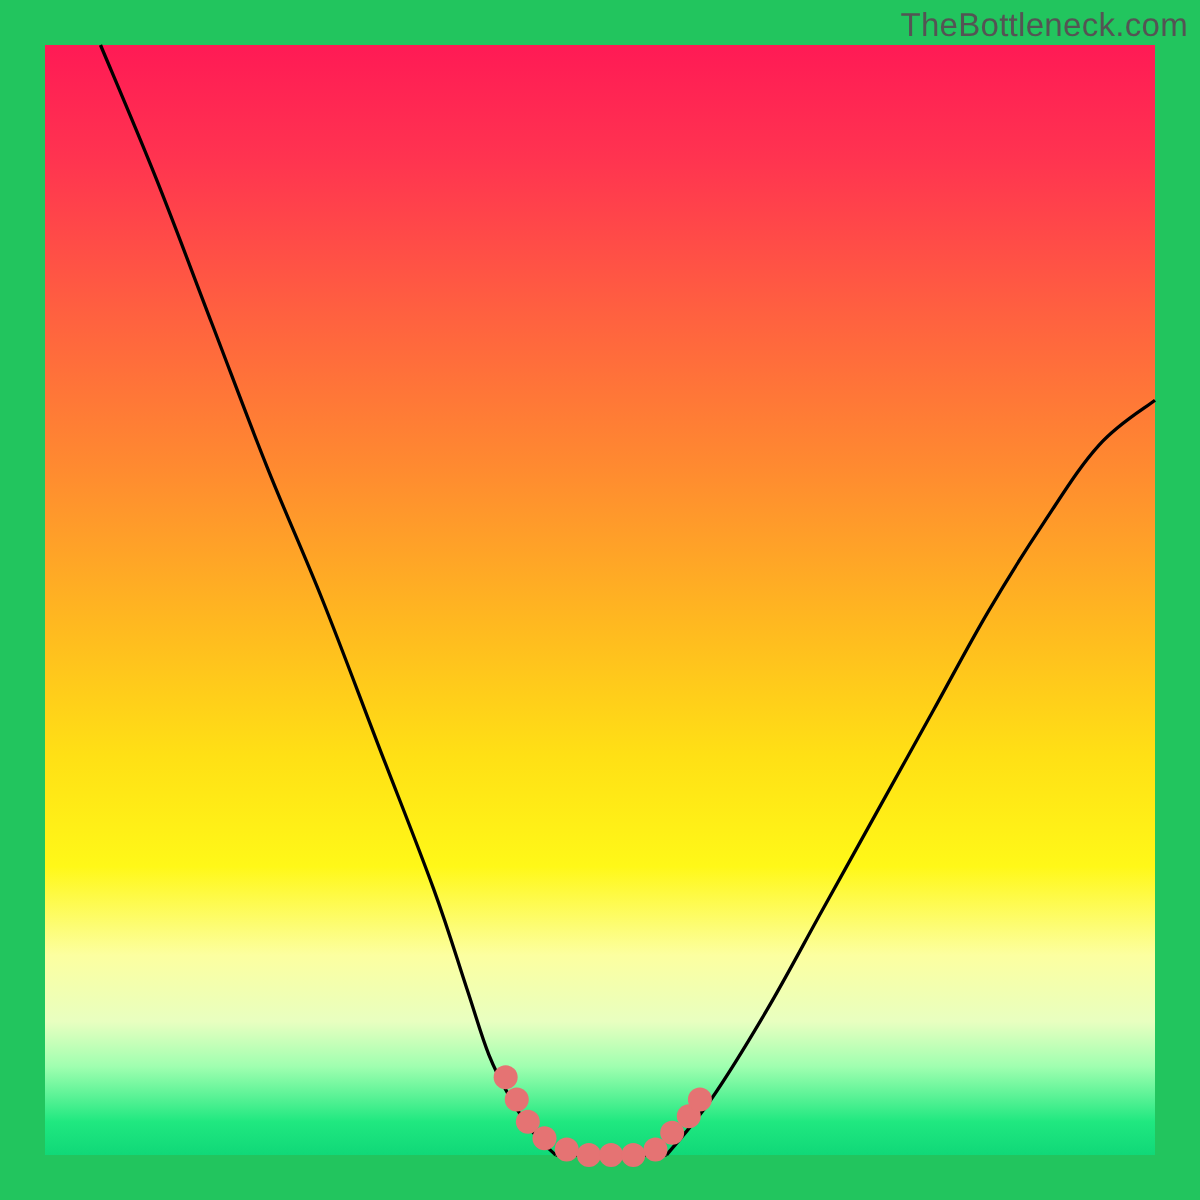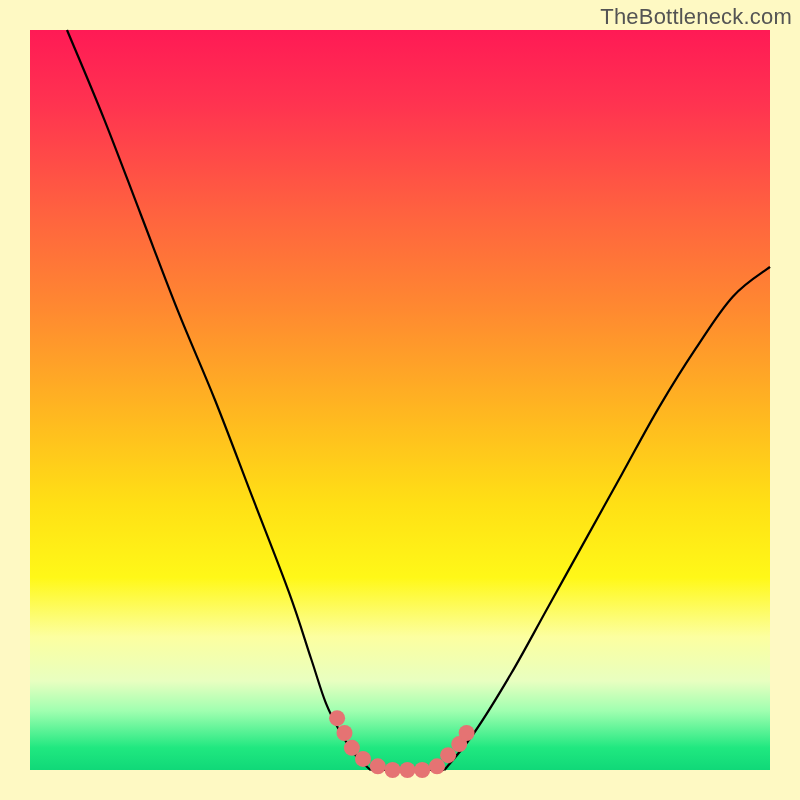--- a/index.html
+++ b/index.html
@@ -10,21 +10,21 @@
     background: #000;
     overflow: hidden;
     font-family: Arial, Helvetica, sans-serif;
   }
   .frame {
     position: absolute;
     top: 0;
     left: 0;
     width: 800px;
     height: 800px;
-    background: #fef9c3;
+    background: #22c55e;
   }
   .plot-area {
     position: absolute;
     top: 30px;
     left: 30px;
     width: 740px;
     height: 740px;
     
     background: linear-gradient(
       to bottom,

